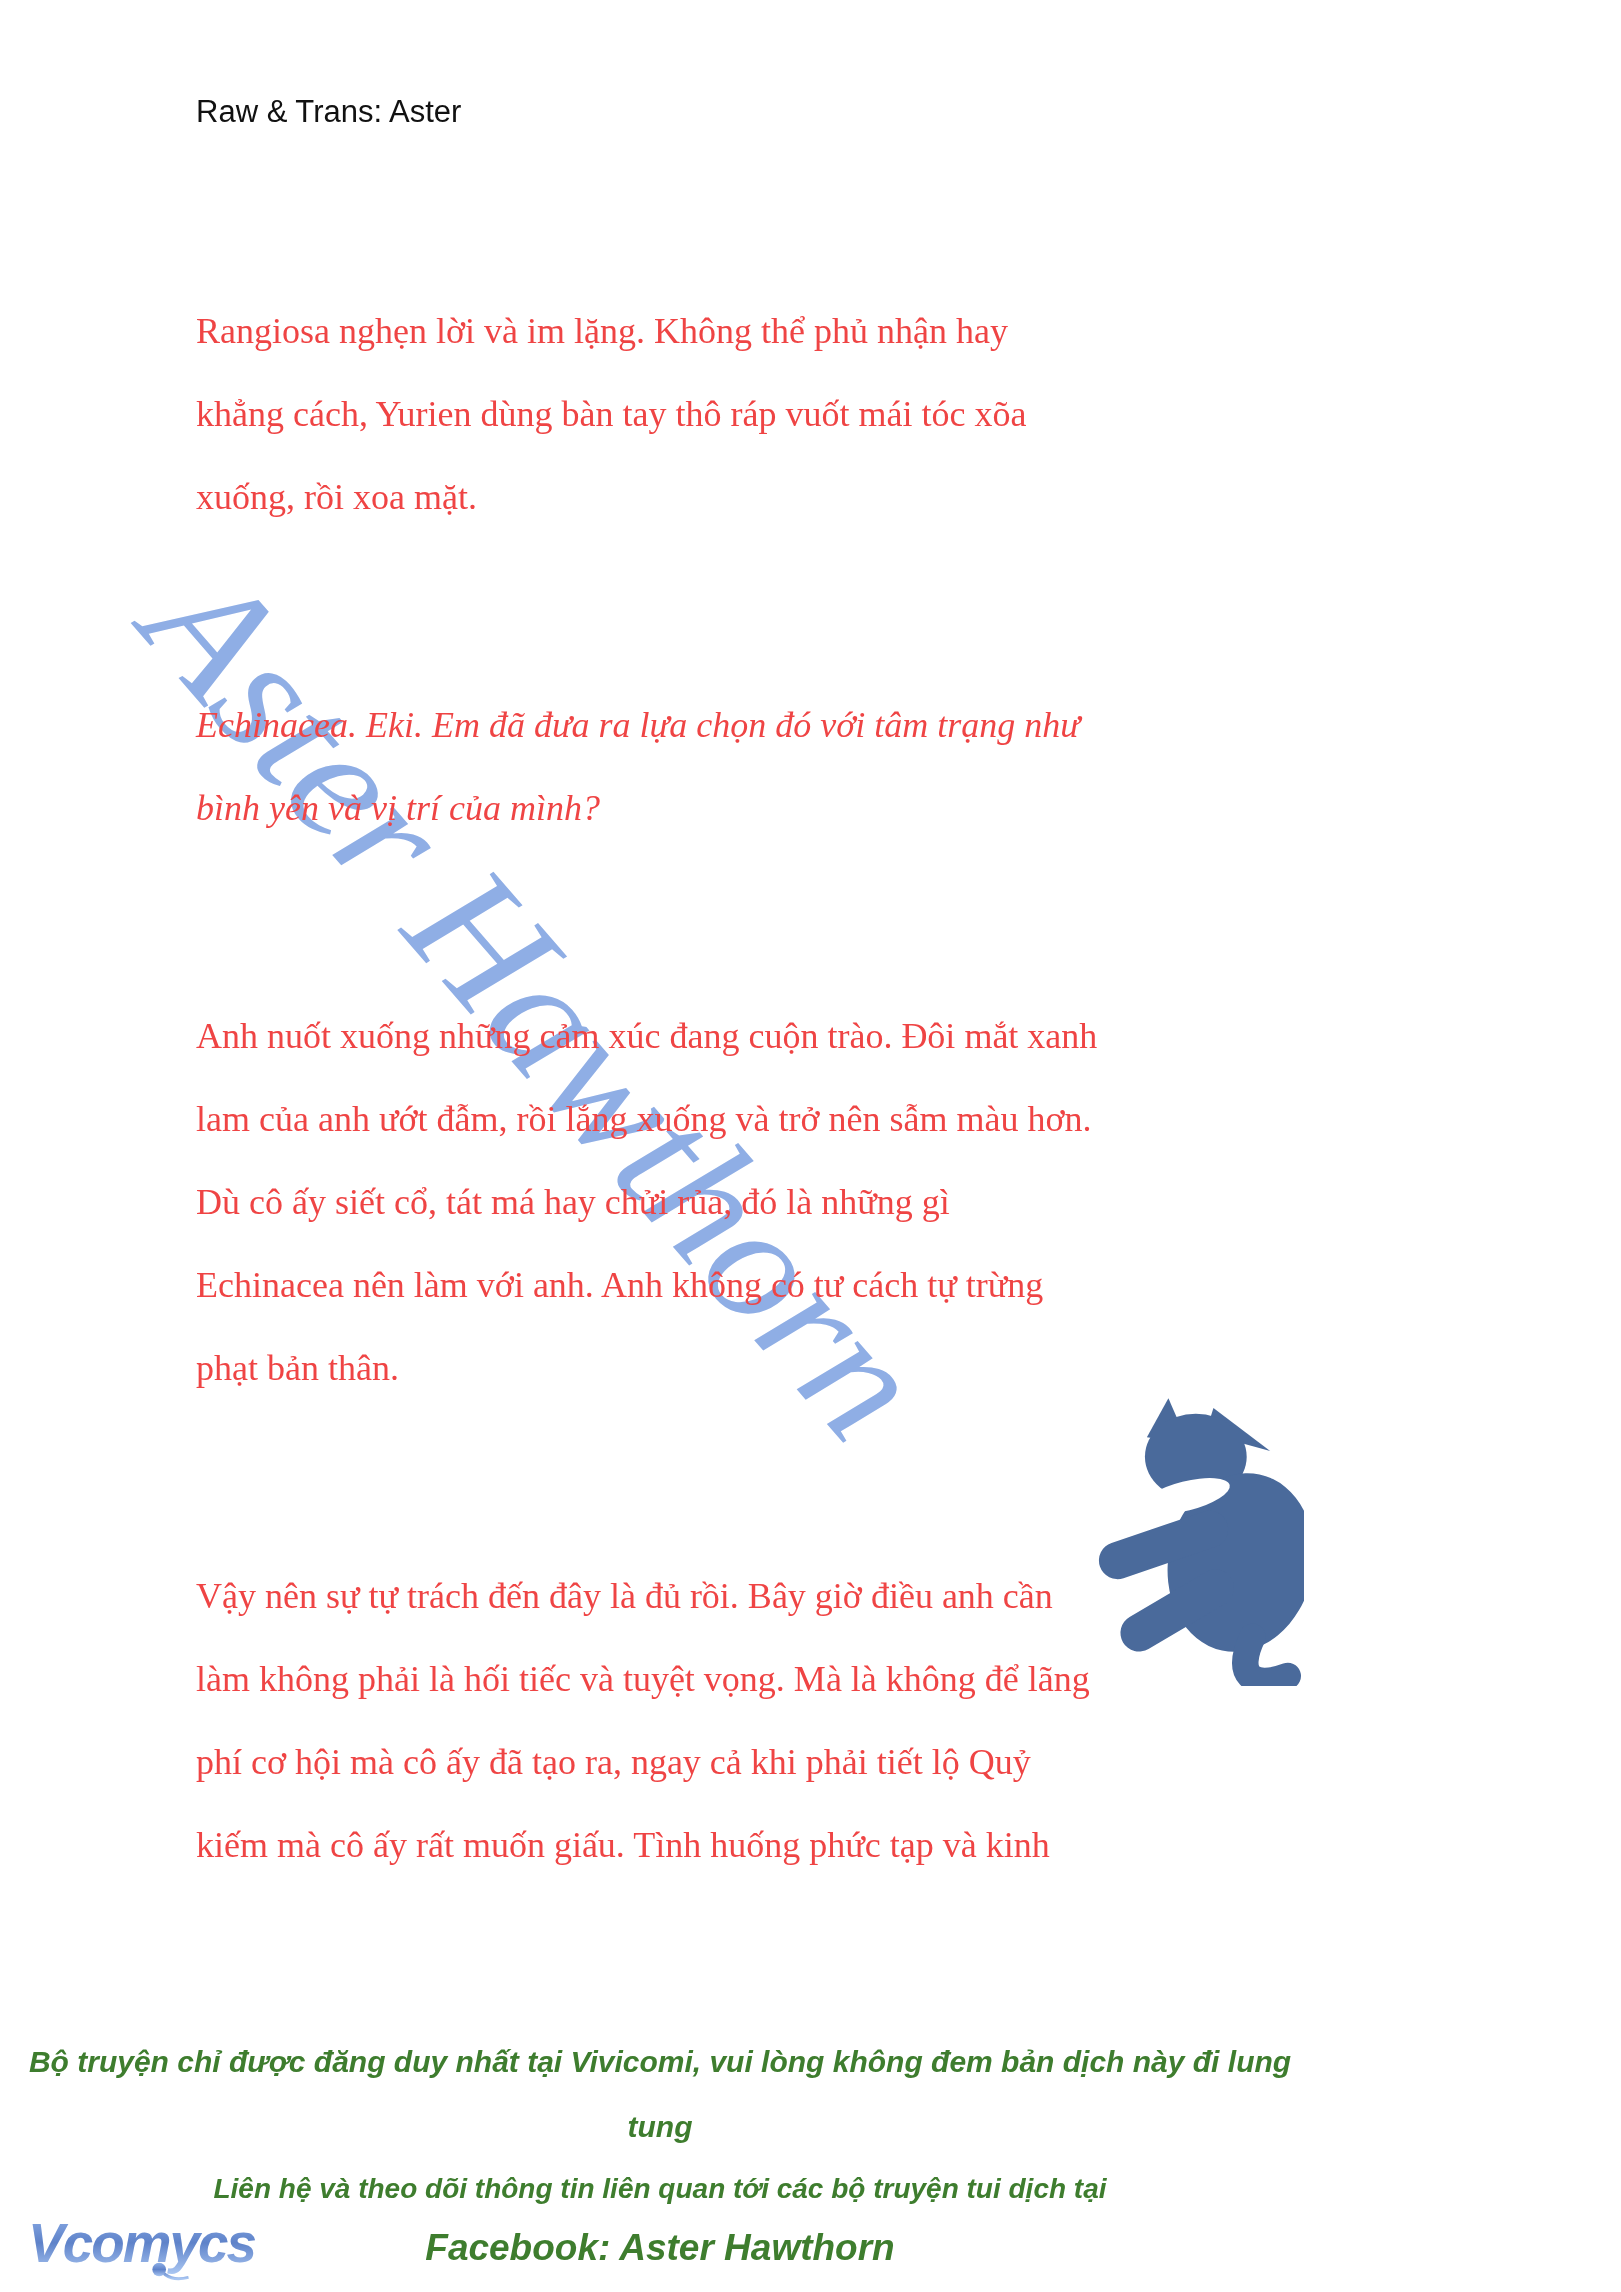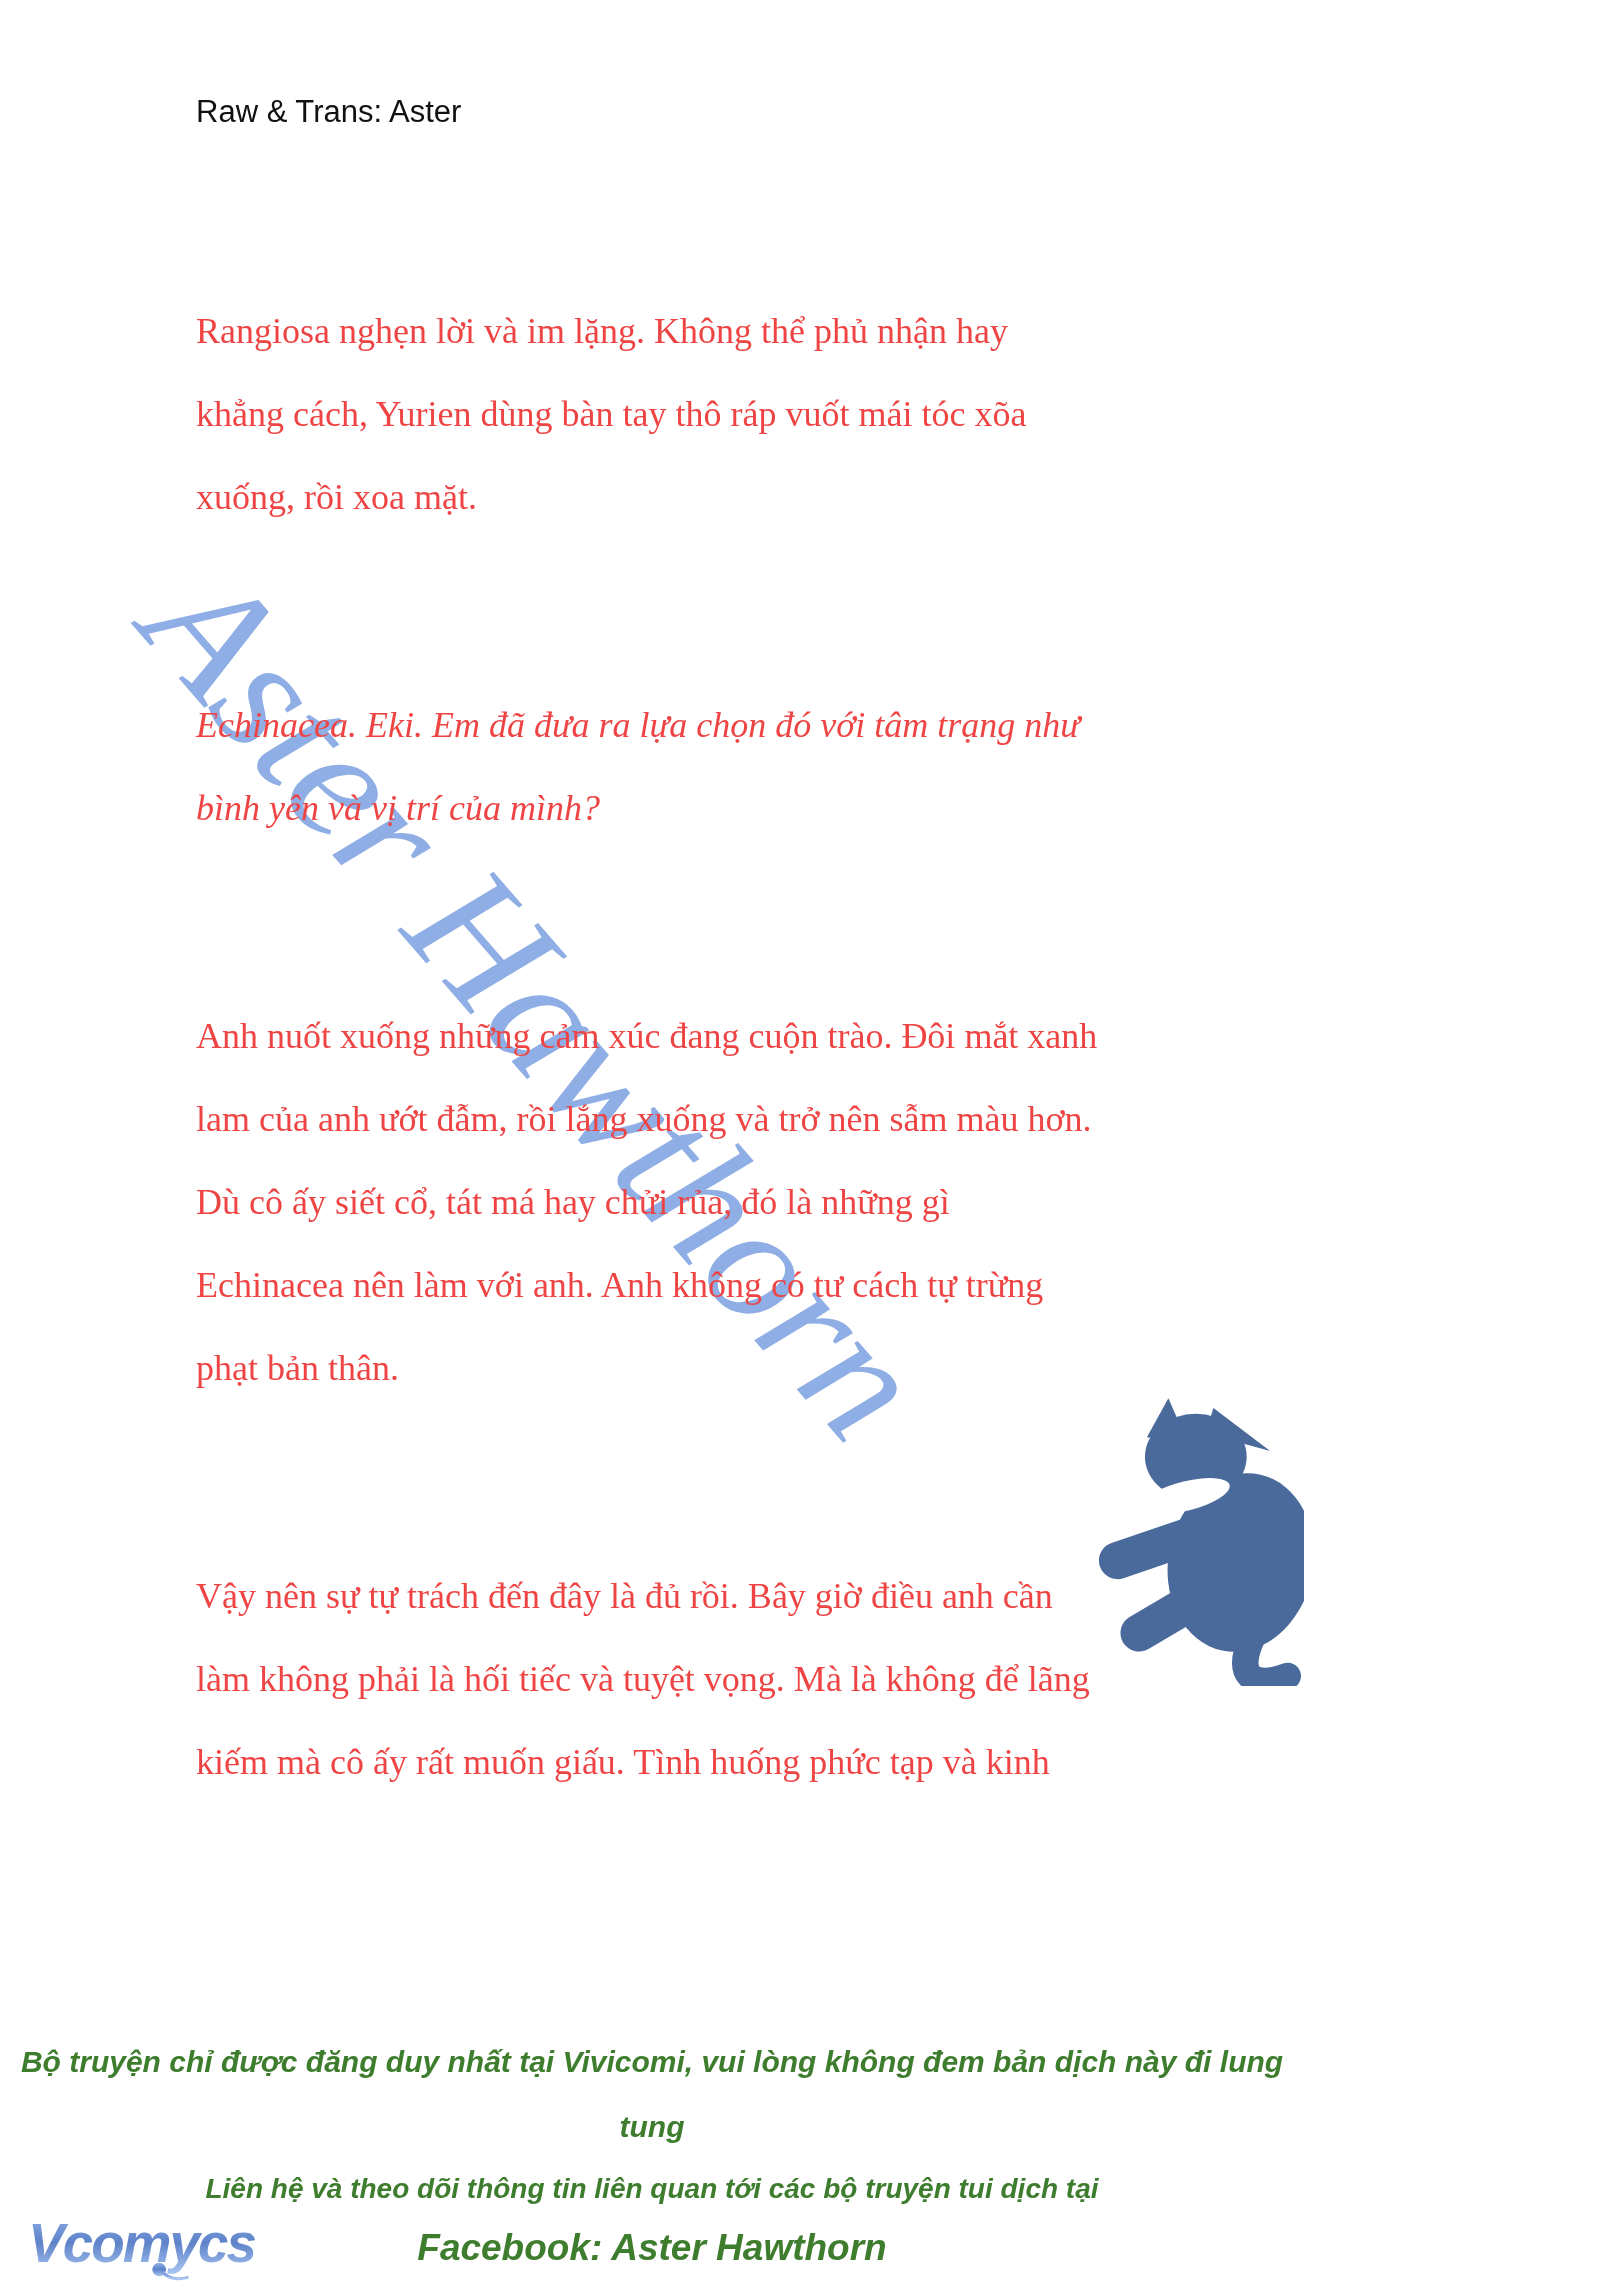--- a/index.html
+++ b/index.html
@@ -31,21 +31,21 @@
   }
   .content {
     position:absolute; top:290px; left:196px; width:1245px; z-index:3;
   }
   .para { margin:0 0 145px 0; }
   .para .line {
     font-size:36px; line-height:83px; color:#ef4444; white-space:nowrap;
   }
   .para.italic .line { font-style:italic; }
   .footer {
-    position:absolute; top:2029px; left:0; width:100%;
+    position:absolute; top:2029px; left:8px; width:100%;
     text-align:center;
     font-family:"Liberation Sans", sans-serif;
     font-style:italic; font-weight:bold;
     color:#3E7D2E; z-index:4;
   }
   .footer .f1 { font-size:30px; line-height:65px; }
   .footer .f2 { font-size:28px; line-height:59px; }
   .footer .f3 { font-size:37px; line-height:59px; }
   .logo {
     position:absolute; left:21.6px; top:2201px; z-index:5;
@@ -92,20 +92,21 @@
       <div class="line">Anh nuốt xuống những cảm xúc đang cuộn trào. Đôi mắt xanh</div>
       <div class="line">lam của anh ướt đẫm, rồi lắng xuống và trở nên sẫm màu hơn.</div>
       <div class="line">Dù cô ấy siết cổ, tát má hay chửi rủa, đó là những gì</div>
       <div class="line">Echinacea nên làm với anh. Anh không có tư cách tự trừng</div>
       <div class="line">phạt bản thân.</div>
     </div>
 
     <div class="para">
       <div class="line">Vậy nên sự tự trách đến đây là đủ rồi. Bây giờ điều anh cần</div>
       <div class="line">làm không phải là hối tiếc và tuyệt vọng. Mà là không để lãng</div>
+      <div class="line">phí cơ hội mà cô ấy đã tạo ra, ngay cả khi phải tiết lộ Quỷ</div>
       <div class="line">kiếm mà cô ấy rất muốn giấu. Tình huống phức tạp và kinh</div>
     </div>
 
   </div>
 
   <div class="footer">
     <div class="f1">Bộ truyện chỉ được đăng duy nhất tại Vivicomi, vui lòng không đem bản dịch này đi lung tung</div>
     <div class="f2">Liên hệ và theo dõi thông tin liên quan tới các bộ truyện tui dịch tại</div>
     <div class="f3">Facebook: Aster Hawthorn</div>
   </div>

